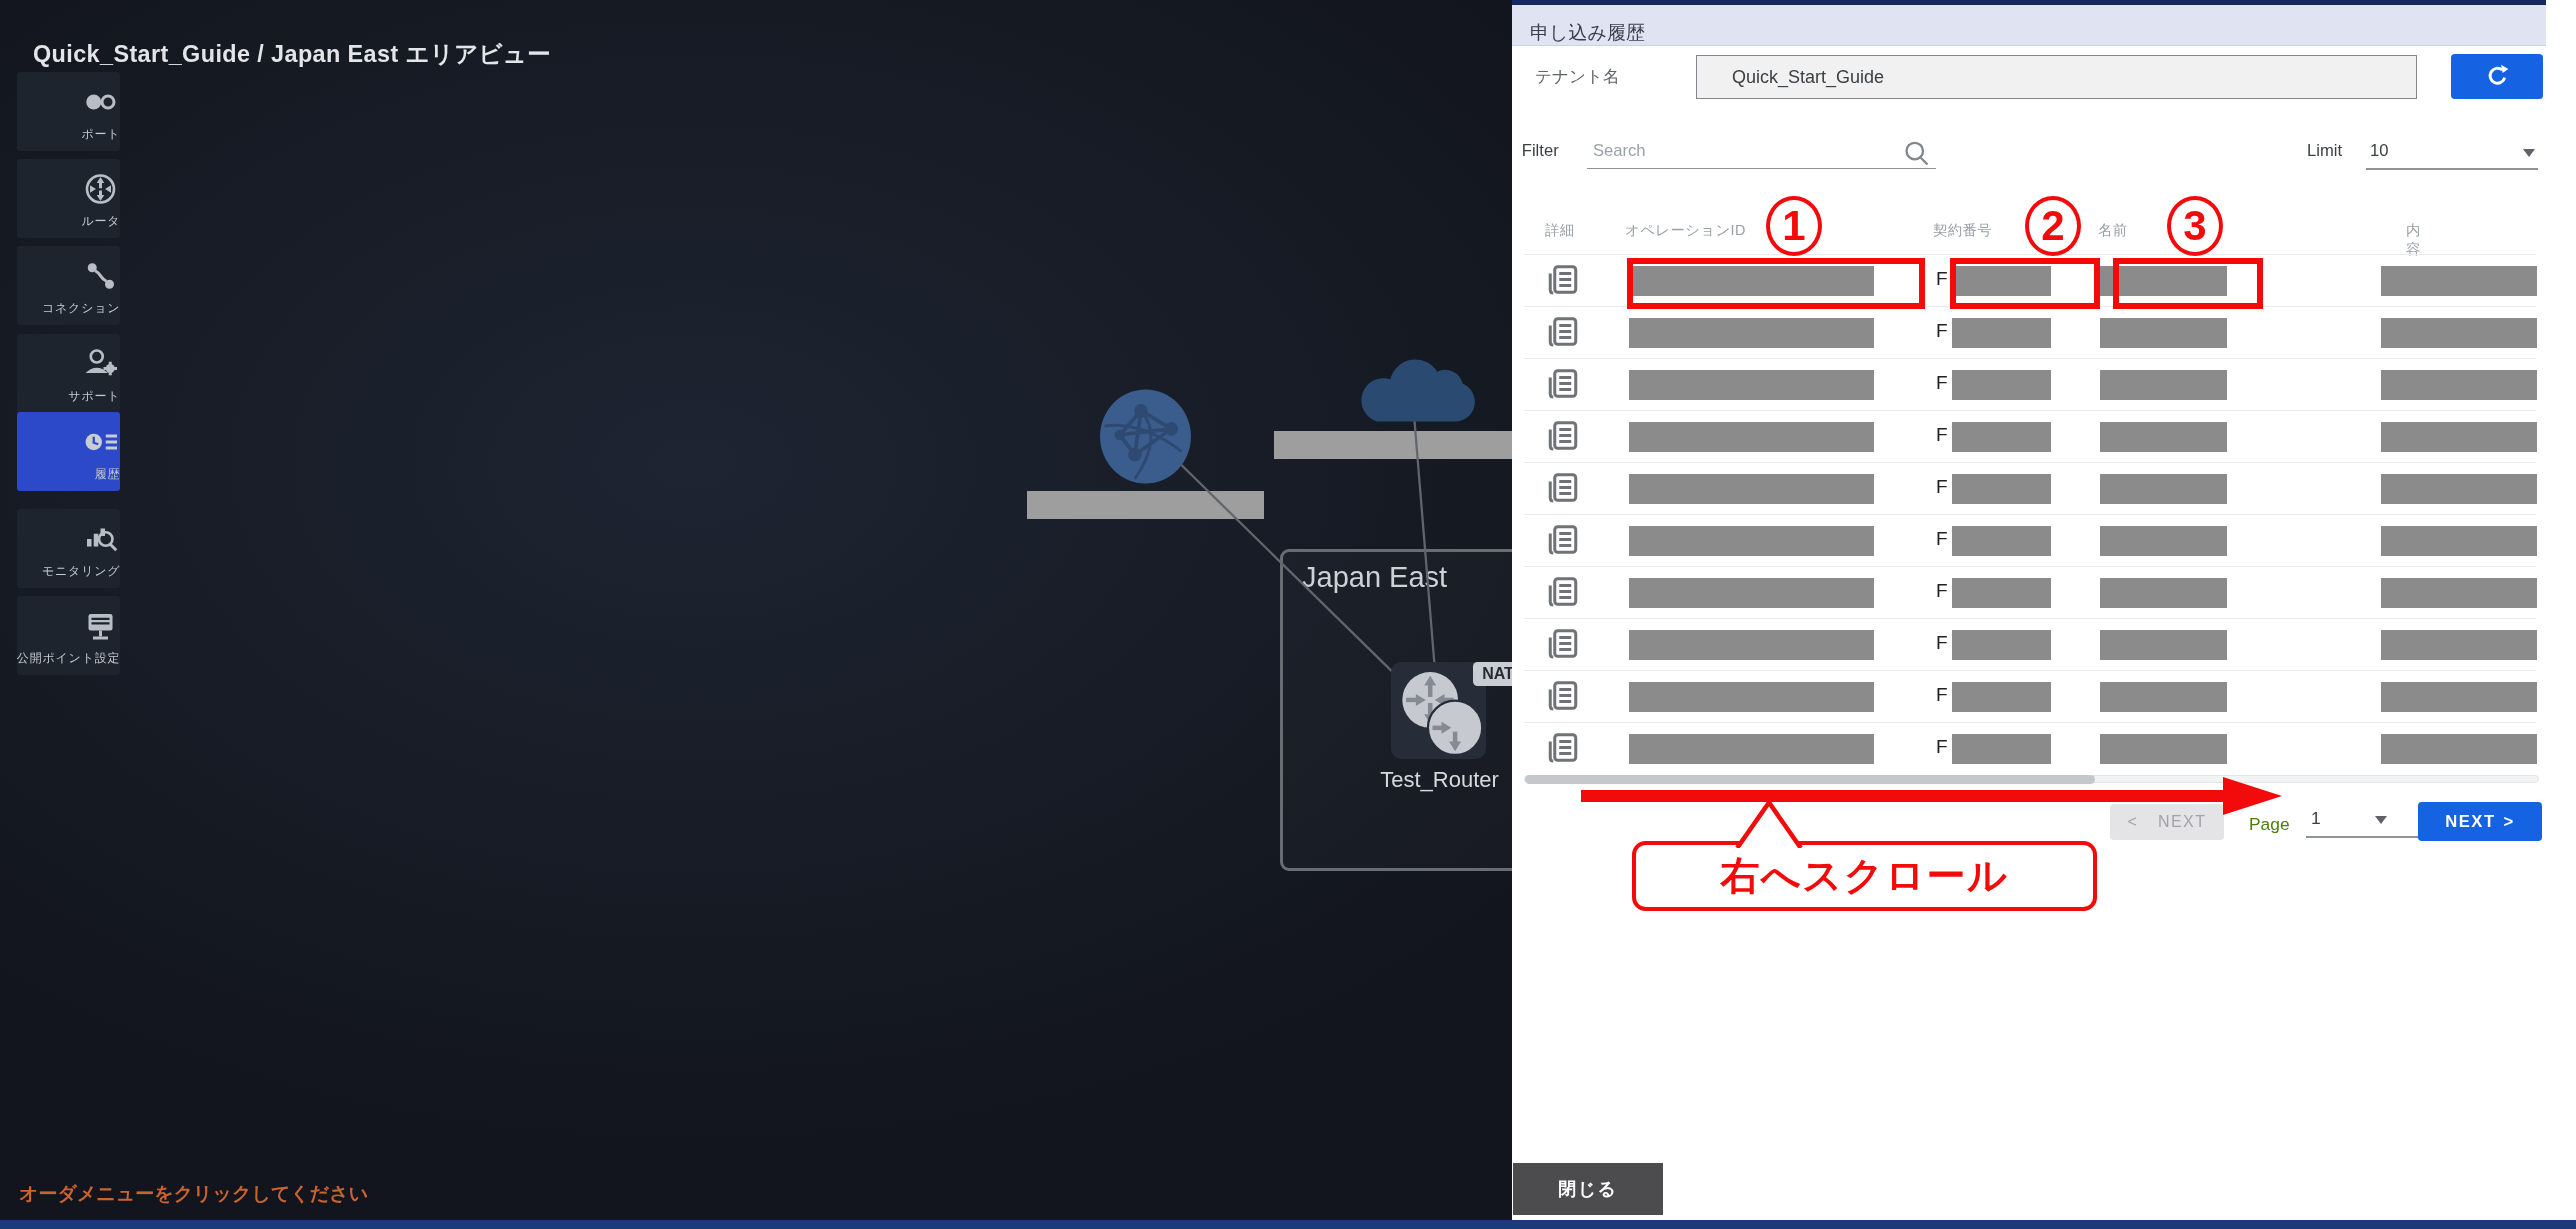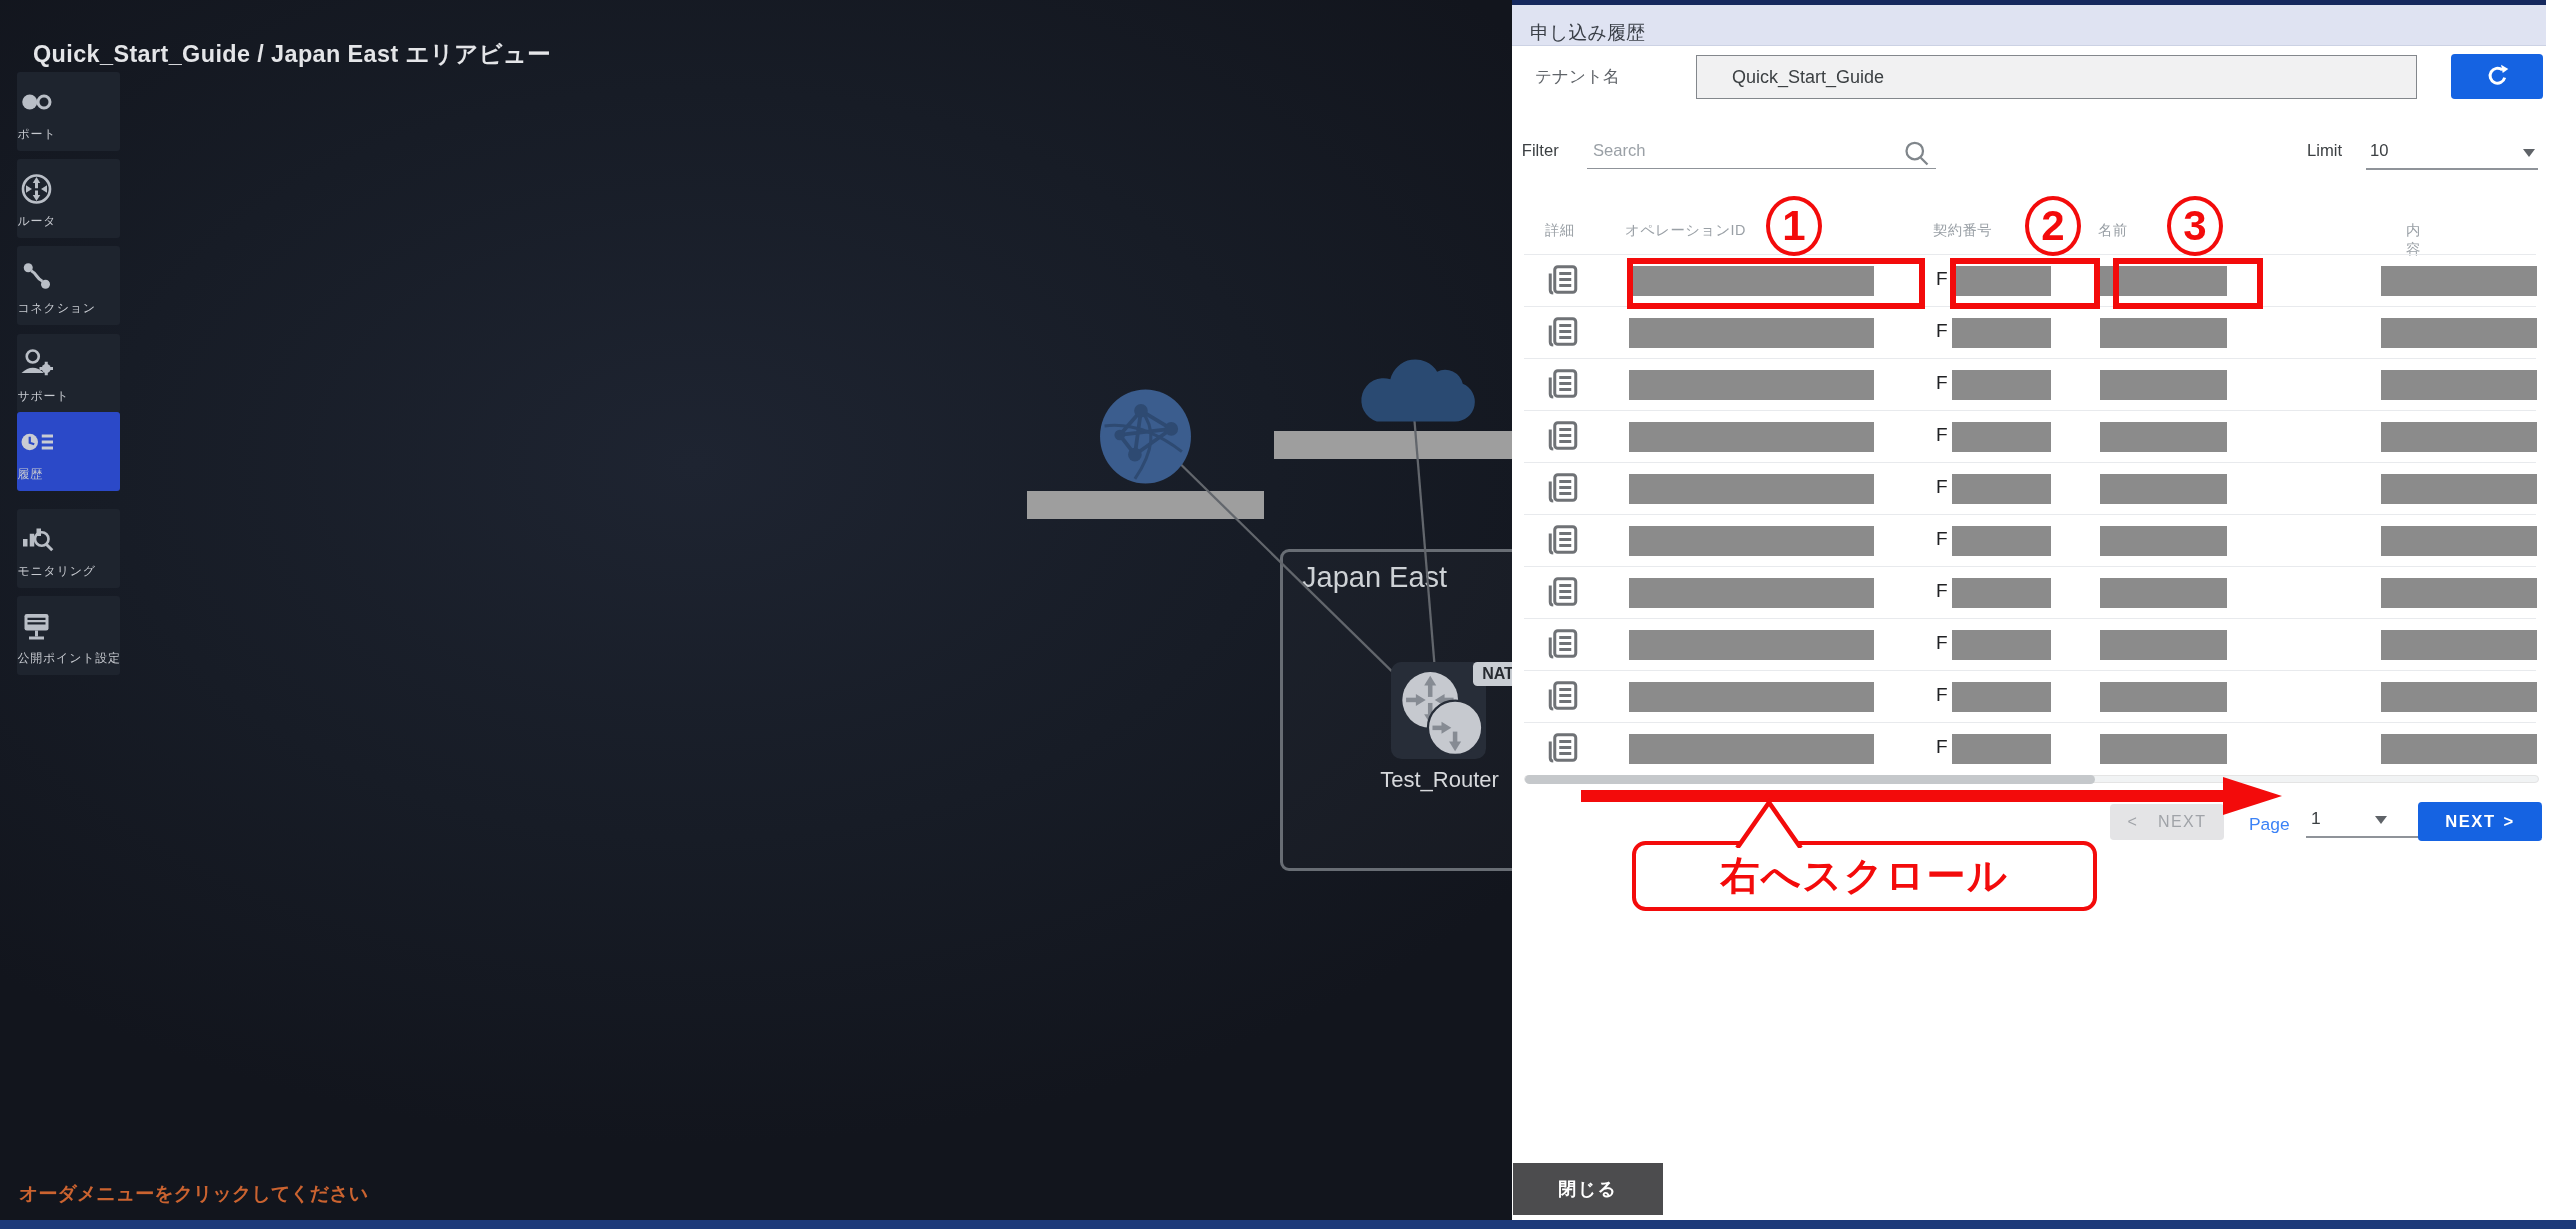--- a/index.html
+++ b/index.html
@@ -8,21 +8,21 @@
   .abs{position:absolute}
 
   
   #canvas{left:0;top:0;width:1542px;height:1220px;z-index:1;
     background:radial-gradient(1058px 680px at 45% 38%, #1e2431 0%, #171c26 55%, #12151d 100%);}
   #map-title{left:33px;top:38px;font-size:23.4px;font-weight:bold;color:#e4e5e8;letter-spacing:0.4px}
   #hint-text{left:19px;top:1181px;font-size:19px;font-weight:bold;color:#cb6330}
 
   
   .side-item{position:absolute;left:17.4px;width:103px;height:79px;background:#1e242e;border-radius:3px;
-    display:flex;flex-direction:column;align-items:flex-start;justify-content:flex-start;cursor:pointer}
+    display:flex;flex-direction:column;align-items:flex-end;justify-content:flex-start;cursor:pointer}
   .side-item.active{background:#2b49c8}
   .side-ico{margin-top:12px;width:39px;height:36px;flex:none}
   .side-label{margin-top:auto;margin-bottom:7.6px;font-size:12px;color:#c7cad0;white-space:nowrap;letter-spacing:0.8px}
 
   
   #japan-east-box{left:1280px;top:549px;width:302px;height:322px;border:3.8px solid #686d74;border-radius:9px;background:rgba(255,255,255,0.025)}
   #region-label{left:1302px;top:561px;font-size:29px;color:#ced2d6}
   .map-bar{position:absolute;height:28px;background:#9e9e9e}
   #globe-bar{left:1027px;top:491px;width:237px}
   #cloud-bar{left:1274px;top:431px;width:270px}
@@ -64,21 +64,21 @@
   .bar-contract{left:428px;width:99px}
   .bar-name{left:576px;width:127px}
   .bar-content{left:857px;width:156px}
 
   #hscroll-track{left:12px;top:775px;width:1015px;height:8.3px;background:#f1f3f4;border:0.8px solid #e4e4e4;border-radius:4.5px}
   #hscroll-thumb{left:0;top:-0.8px;width:570px;height:8.3px;background:#c5c8cb;border-radius:4.5px;cursor:pointer}
 
   #prev-button{left:598px;top:804px;width:114px;height:36px;background:#e4e4e6;border-radius:3.8px;
     display:flex;align-items:center;justify-content:center;gap:19.6px;cursor:pointer}
   #prev-button span{font-size:16px;color:#a0a3a8;letter-spacing:1.5px}
-  #page-label{left:737px;top:814px;font-size:17.4px;color:#3b82f6}
+  #page-label{left:737px;top:814px;font-size:17.4px;color:#4d7c0f}
   #page-value{left:799px;top:808px;font-size:17.4px;color:#3c4043}
   #page-underline{left:794px;top:836px;width:118px;height:1.5px;background:#8f9399}
   #page-arrow{left:863px;top:816px}
   #next-button{left:906px;top:802px;width:124px;height:39px;background:#1563e2;border-radius:3.8px;
     display:flex;align-items:center;justify-content:center;gap:8px;cursor:pointer}
   #next-button span{font-size:16.6px;font-weight:bold;color:#fff;letter-spacing:1.5px}
   #close-button{left:0.8px;top:1163px;width:150px;height:52px;background:#4c4c4e;display:flex;align-items:center;justify-content:center;cursor:pointer}
   #close-button span{font-size:18px;font-weight:bold;color:#fff;letter-spacing:1.5px}
 
   #bottom-strip{left:0;top:1220px;width:2576px;height:9px;background:#1c3a7a;z-index:20}

